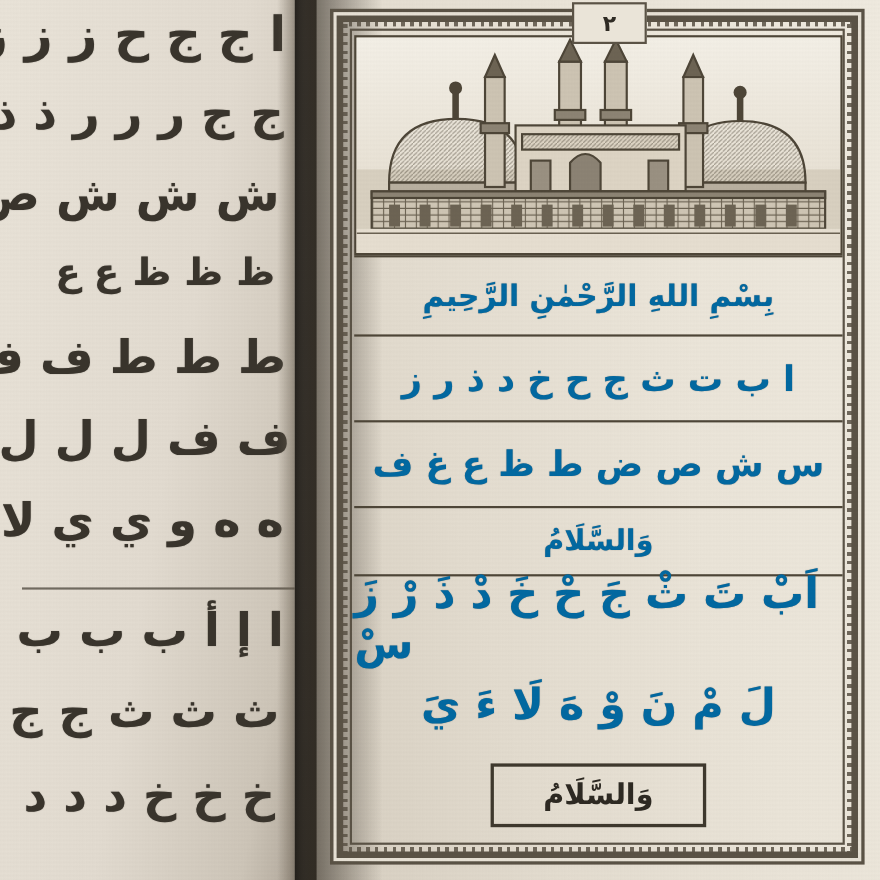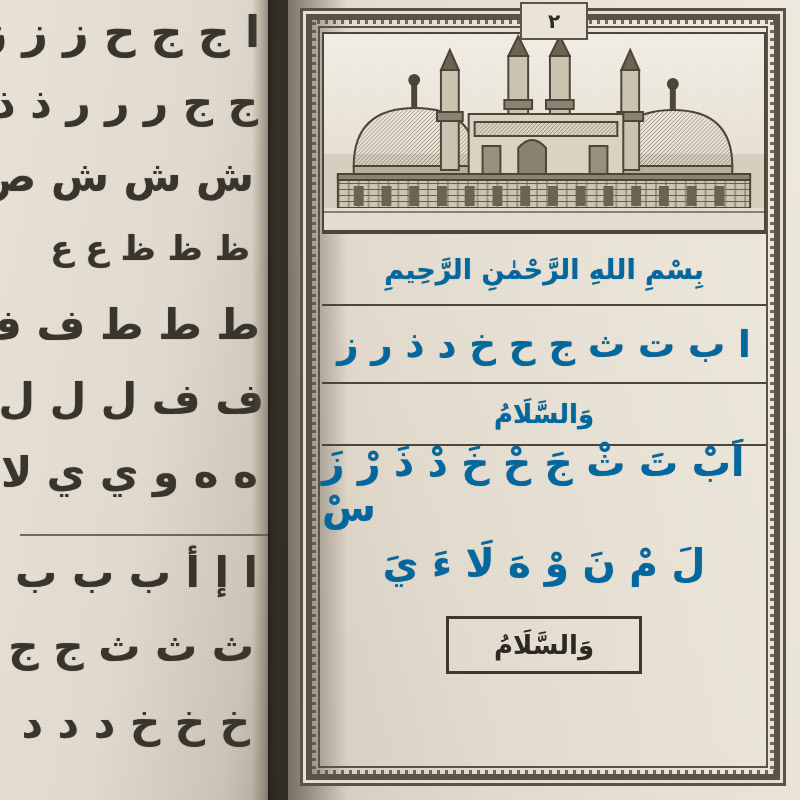--- a/index.html
+++ b/index.html
@@ -176,21 +176,21 @@
     justify-content: center;
     letter-spacing: 8px;
     text-shadow: 0 0 1px rgba(50,45,36,.45);
   }
   .row-bismillah {
     height: 70px;
     font-size: 27px;
     letter-spacing: 0;
     border-top: 2px solid #4e4638;
   }
-  .row-big { height: 76px; font-size: 37px; }
+  .row-big { height: 76px; font-size: 32px; }
   .row-mid { height: 60px; font-size: 26px; letter-spacing: 4px; }
   .row-tall { height: 78px; font-size: 39px; }
 
   .boxed-line {
     margin: 14px auto 0;
     width: 190px;
     height: 52px;
     border: 3px solid #3f392e;
     display: flex;
     align-items: center;
@@ -326,20 +326,21 @@
         </g>
 
         <rect x="0" y="174" width="444" height="22" fill="#e6ded0"></rect>
         <path d="M0 178 H444" stroke="#6b6252" stroke-width="1.5"></path>
       </svg>
     </div>
 
     <div class="ar-row row-bismillah">بِسْمِ اللهِ الرَّحْمٰنِ الرَّحِيمِ</div>
 
     <div class="ar-row row-big">ا ب ت ث ج ح خ د ذ ر ز</div>
+    <div class="ar-row row-big">س ش ص ض ط ظ ع غ ف</div>
 
     <div class="ar-row row-mid">وَالسَّلَامُ</div>
 
     <div class="ar-row row-tall" style="border-bottom:none;">اَبْ تَ ثْ جَ حْ خَ دْ ذَ رْ زَ سْ</div>
     <div class="ar-row row-tall" style="border-bottom:none;">لَ مْ نَ وْ هَ لَا ءَ يَ</div>
 
     <div class="boxed-line">وَالسَّلَامُ</div>
 
     <div class="tail-space"></div>
   </div>

